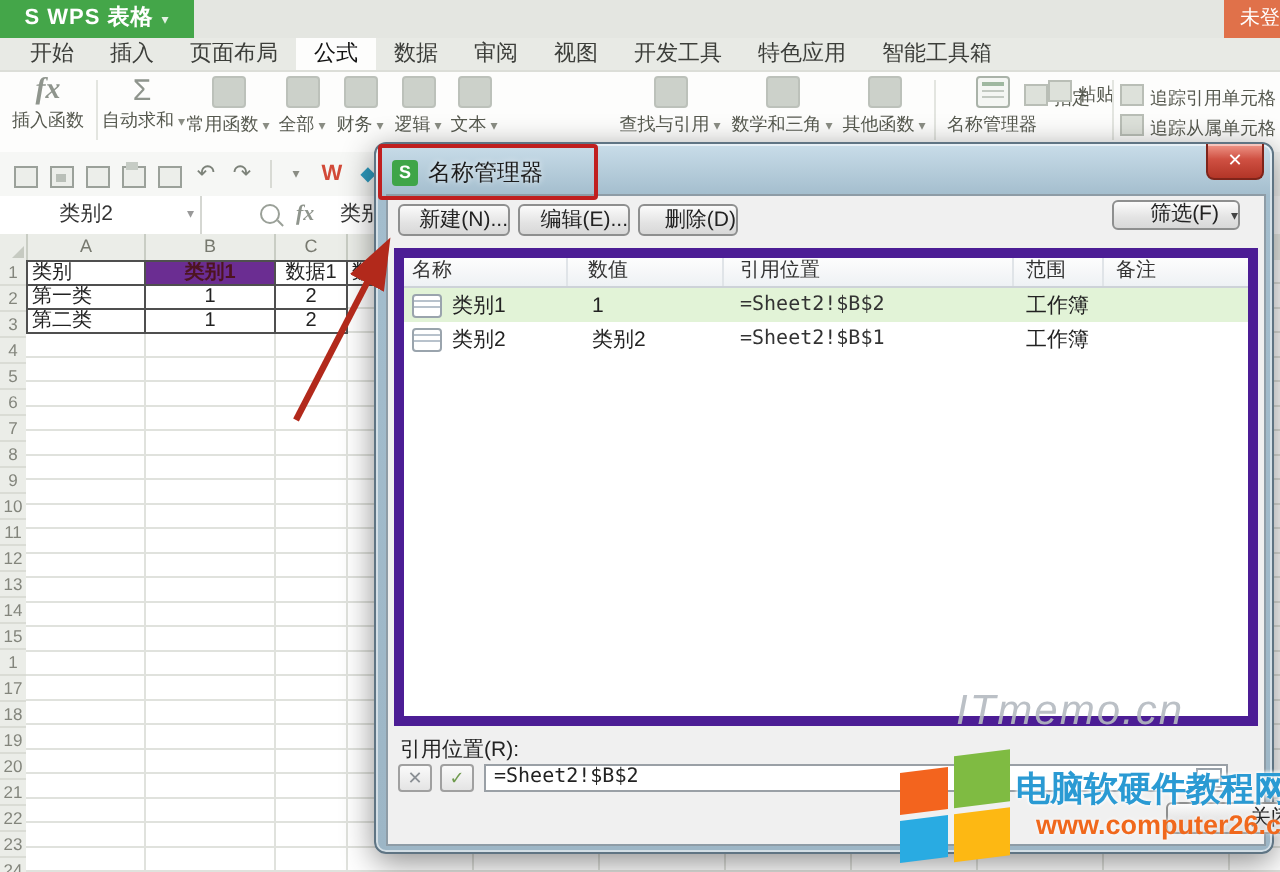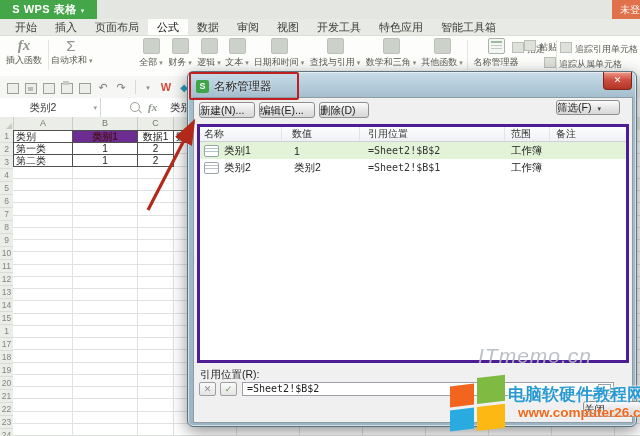--- a/index.html
+++ b/index.html
@@ -105,29 +105,29 @@
               font-weight:bold;text-align:center;line-height:13px;margin-right:5px}
   #dlg-title{font-size:11.5px;color:#1c1c1c;text-shadow:0 0 3px rgba(255,255,255,.9)}
   #dlg-close{position:absolute;right:4px;top:0;width:27px;height:17px;
              background:linear-gradient(to bottom,#f0998b,#cf5042 45%,#b23527);
              border:1px solid #7e241a;border-top:none;border-radius:0 0 4px 4px;color:#fff;
              font-size:9px;font-weight:bold;text-align:center;line-height:16px;
              box-shadow:inset 0 1px 0 rgba(255,255,255,.45)}
   #dlg-client{position:absolute;left:5px;top:25px;width:440px;height:326px;background:#f0f0f0;
               border:1px solid #8e9ca6;box-sizing:border-box}
   .wbtn{position:absolute;background:linear-gradient(to bottom,#fbfbfb,#e3e3e3 60%,#d8d8d8);
-        border:1px solid #8e8f8f;border-radius:3px;font-size:10.5px;color:#222;text-align:left;
+        border:1px solid #8e8f8f;border-radius:3px;font-size:10.5px;color:#222;text-align:right;
         box-sizing:border-box}
   #btn-new{left:5px;top:4px;width:56px;height:16px;line-height:14px}
   #btn-edit{left:65px;top:4px;width:56px;height:16px;line-height:14px}
   #btn-del{left:125px;top:4px;width:50px;height:16px;line-height:14px}
   #btn-filter{left:362px;top:2px;width:64px;height:15px;line-height:13px}
   #btn-filter .fdd{font-size:7px;margin-left:6px;color:#444}
   #nm-list{position:absolute;left:3px;top:26px;width:432px;height:239px;background:#fff;
-           border:3px solid #4c1d95;box-sizing:border-box}
+           border:5px solid #4c1d95;box-sizing:border-box}
   #lhead{display:flex;height:14px;background:linear-gradient(to bottom,#fdfdfd,#eef1f4);
          border-bottom:1px solid #cdd2d8}
   .hcol{font-size:10px;color:#333;line-height:13px;box-sizing:border-box;border-right:1px solid #e0e4e8;
         flex:0 0 auto;overflow:hidden;white-space:nowrap}
   .hcol:nth-of-type(1){width:82px;padding-left:4px}
   .hcol:nth-of-type(2){width:78px;padding-left:10px}
   .hcol:nth-of-type(3){width:145px;padding-left:8px}
   .hcol:nth-of-type(4){width:45px;padding-left:6px}
   .hcol:nth-of-type(5){width:80px;padding-left:6px;border-right:none}
   .lrow{display:flex;height:17px;align-items:center;font-size:10.5px;color:#222}
@@ -198,39 +198,39 @@
 <div id="ribbon">
   <div class="rb-big" style="left:2px;width:44px">
     <span class="ic plain ic-fx">fx</span>
     <span class="lb">插入函数</span>
   </div>
   <div class="rb-sep" style="left:48px"></div>
   <div class="rb-big has-arr" style="left:51px;width:40px">
     <span class="ic plain">Σ</span>
     <span class="lb">自动求和</span>
   </div>
+  <div class="rb-big has-arr" style="left:93px;width:42px">
+    <span class="ic"></span>
+    <span class="lb">常用函数</span>
+  </div>
   <div class="rb-big has-arr" style="left:137px;width:28px">
     <span class="ic"></span>
     <span class="lb">全部</span>
   </div>
   <div class="rb-big has-arr" style="left:166px;width:28px">
     <span class="ic"></span>
     <span class="lb">财务</span>
   </div>
   <div class="rb-big has-arr" style="left:195px;width:28px">
     <span class="ic"></span>
     <span class="lb">逻辑</span>
   </div>
   <div class="rb-big has-arr" style="left:223px;width:28px">
     <span class="ic"></span>
     <span class="lb">文本</span>
-  </div>
-  <div class="rb-big has-arr" style="left:251px;width:56px">
-    <span class="ic"></span>
-    <span class="lb">日期和时间</span>
   </div>
   <div class="rb-big has-arr" style="left:307px;width:56px">
     <span class="ic"></span>
     <span class="lb">查找与引用</span>
   </div>
   <div class="rb-big has-arr" style="left:419px;width:46px">
     <span class="ic"></span>
     <span class="lb">其他函数</span>
   </div>
   <div class="rb-big has-arr" style="left:363px;width:56px">
@@ -245,21 +245,21 @@
   <div class="rb-small" style="left:512px;top:6px">
     <span class="si"></span><span>指定</span>
   </div>
   <div class="rb-small" style="left:524px;top:4px">
     <span class="si"></span><span>粘贴</span>
   </div>
   <div class="rb-sep" style="left:556px"></div>
   <div class="rb-small" style="left:560px;top:6px">
     <span class="si"></span><span>追踪引用单元格</span>
   </div>
-  <div class="rb-small" style="left:544px;top:21px">
+  <div class="rb-small" style="left:560px;top:21px">
     <span class="si"></span><span>追踪从属单元格</span>
   </div>
 </div>
 
 <div id="qat">
   <span class="qi qi-box"></span>
   <span class="qi qi-box qi-save"></span>
   <span class="qi qi-box"></span>
   <span class="qi qi-box qi-print"></span>
   <span class="qi qi-box"></span>

